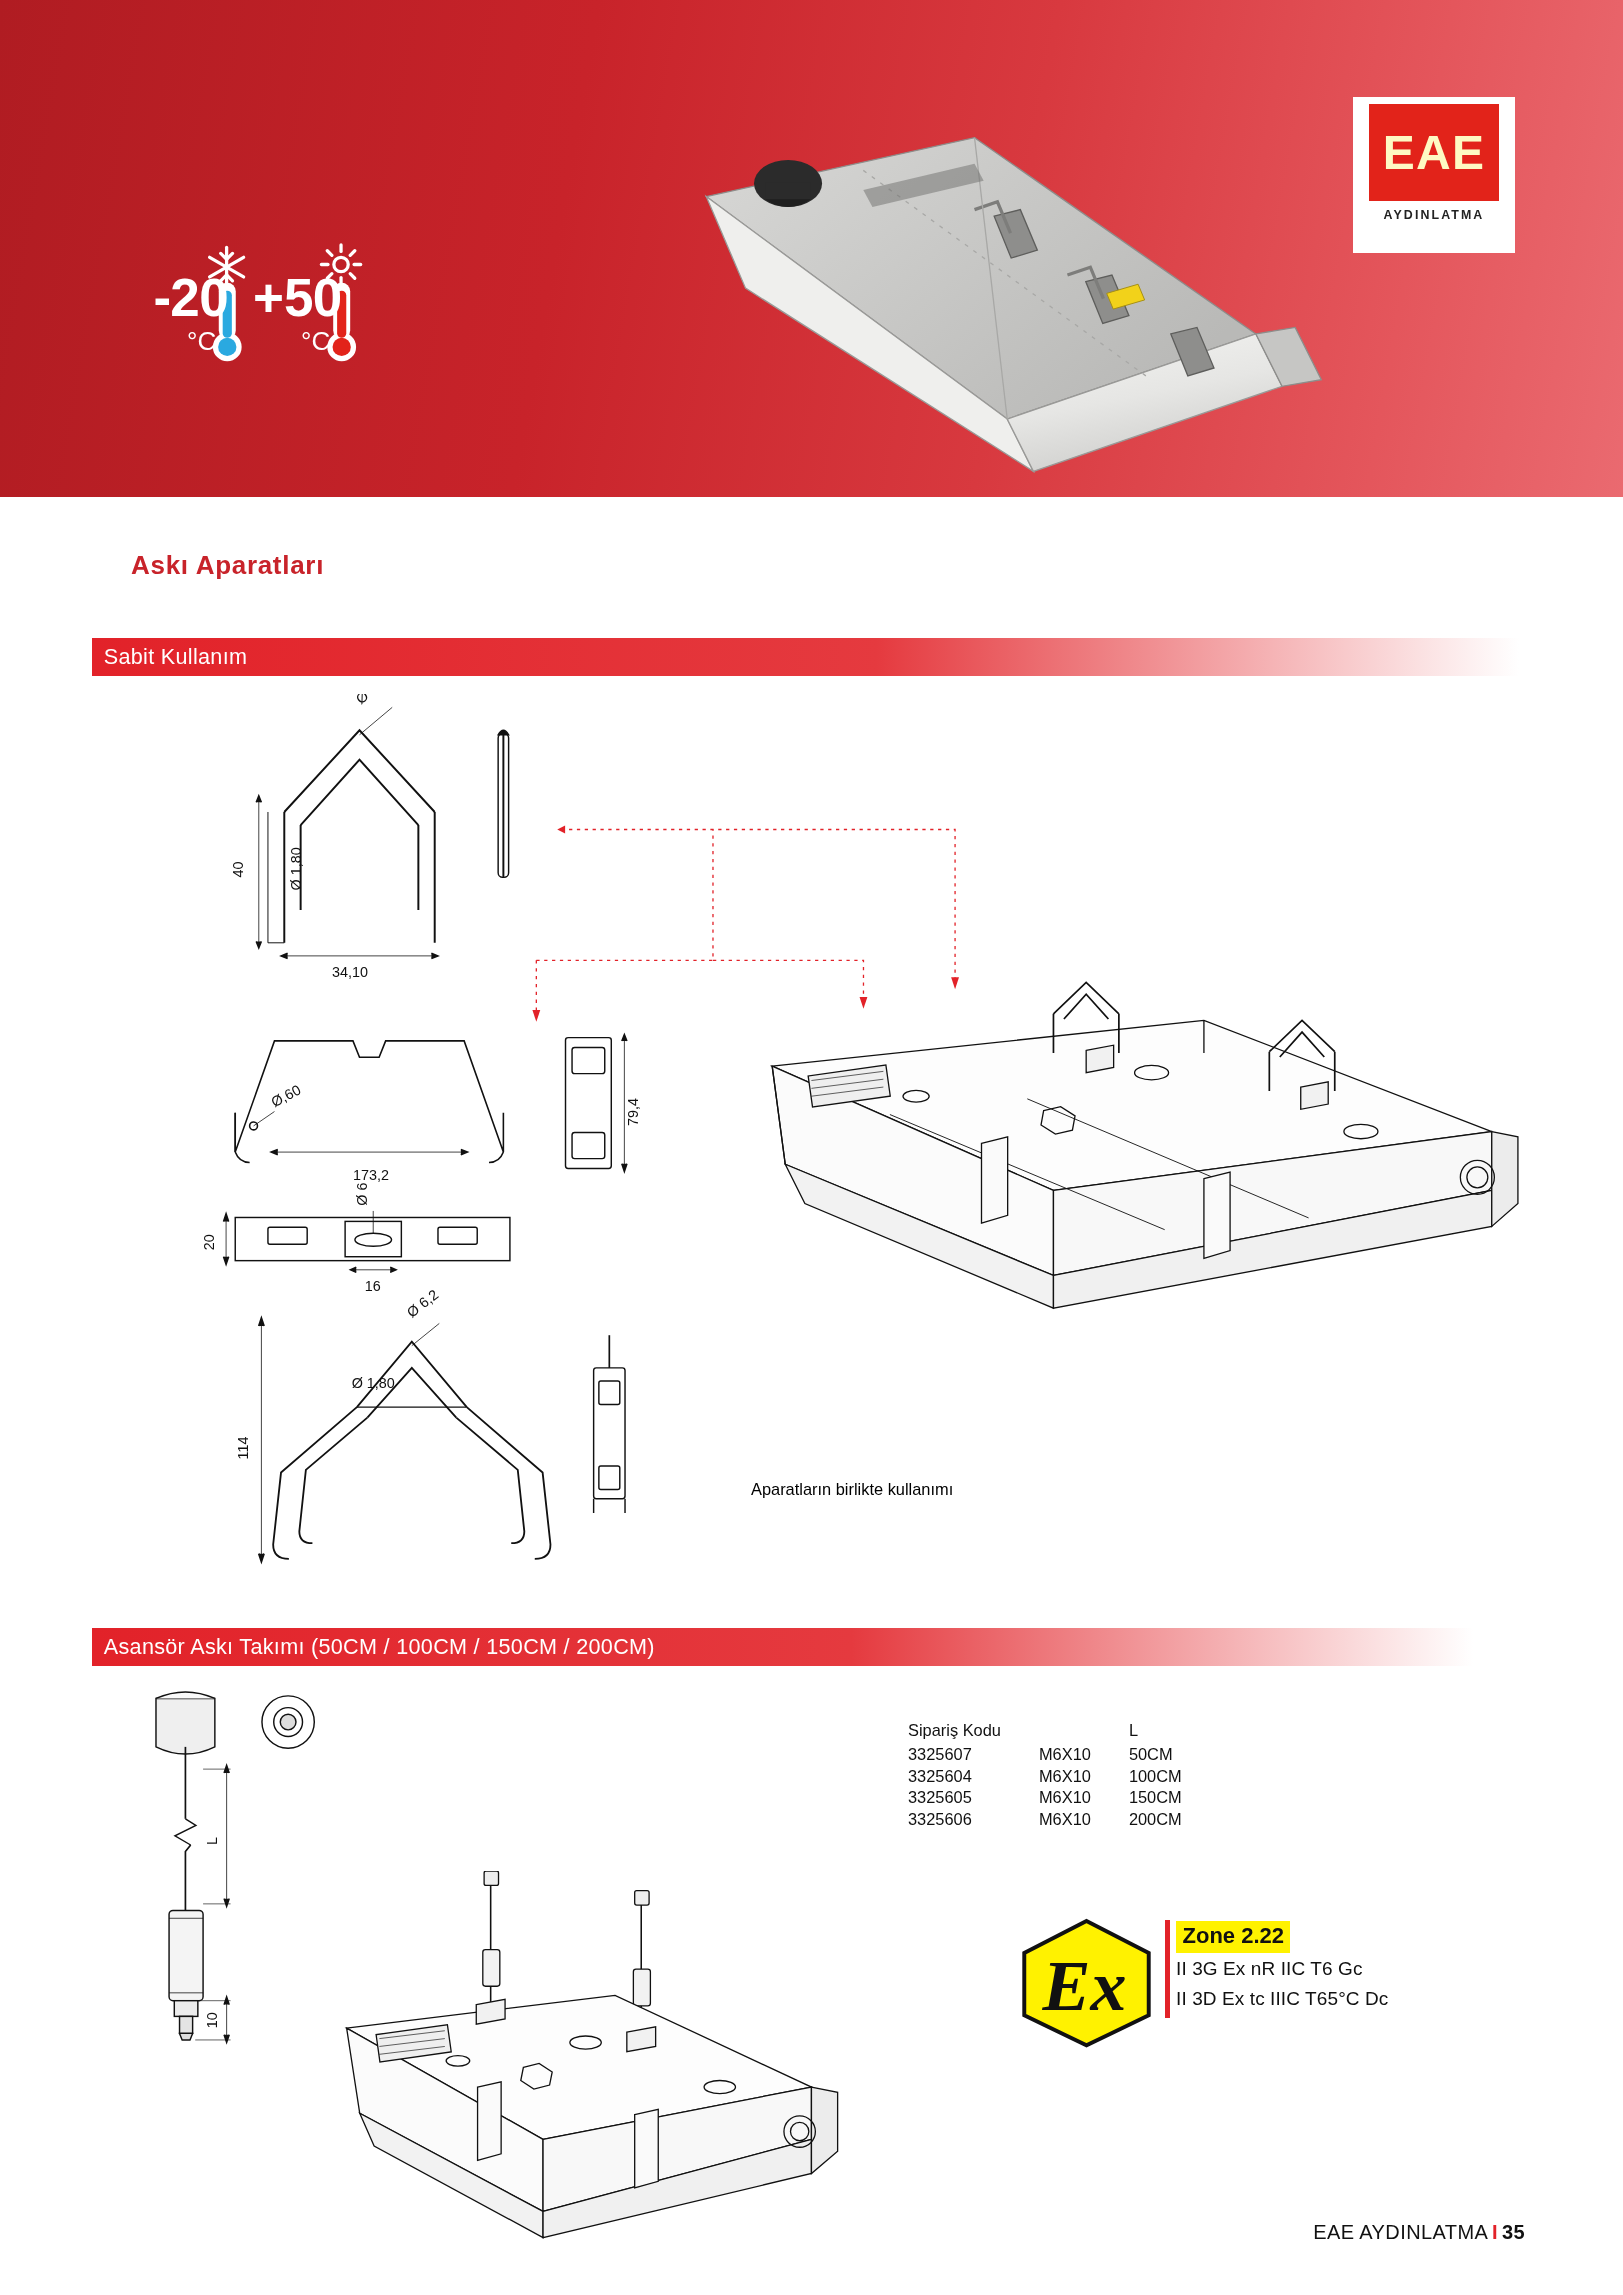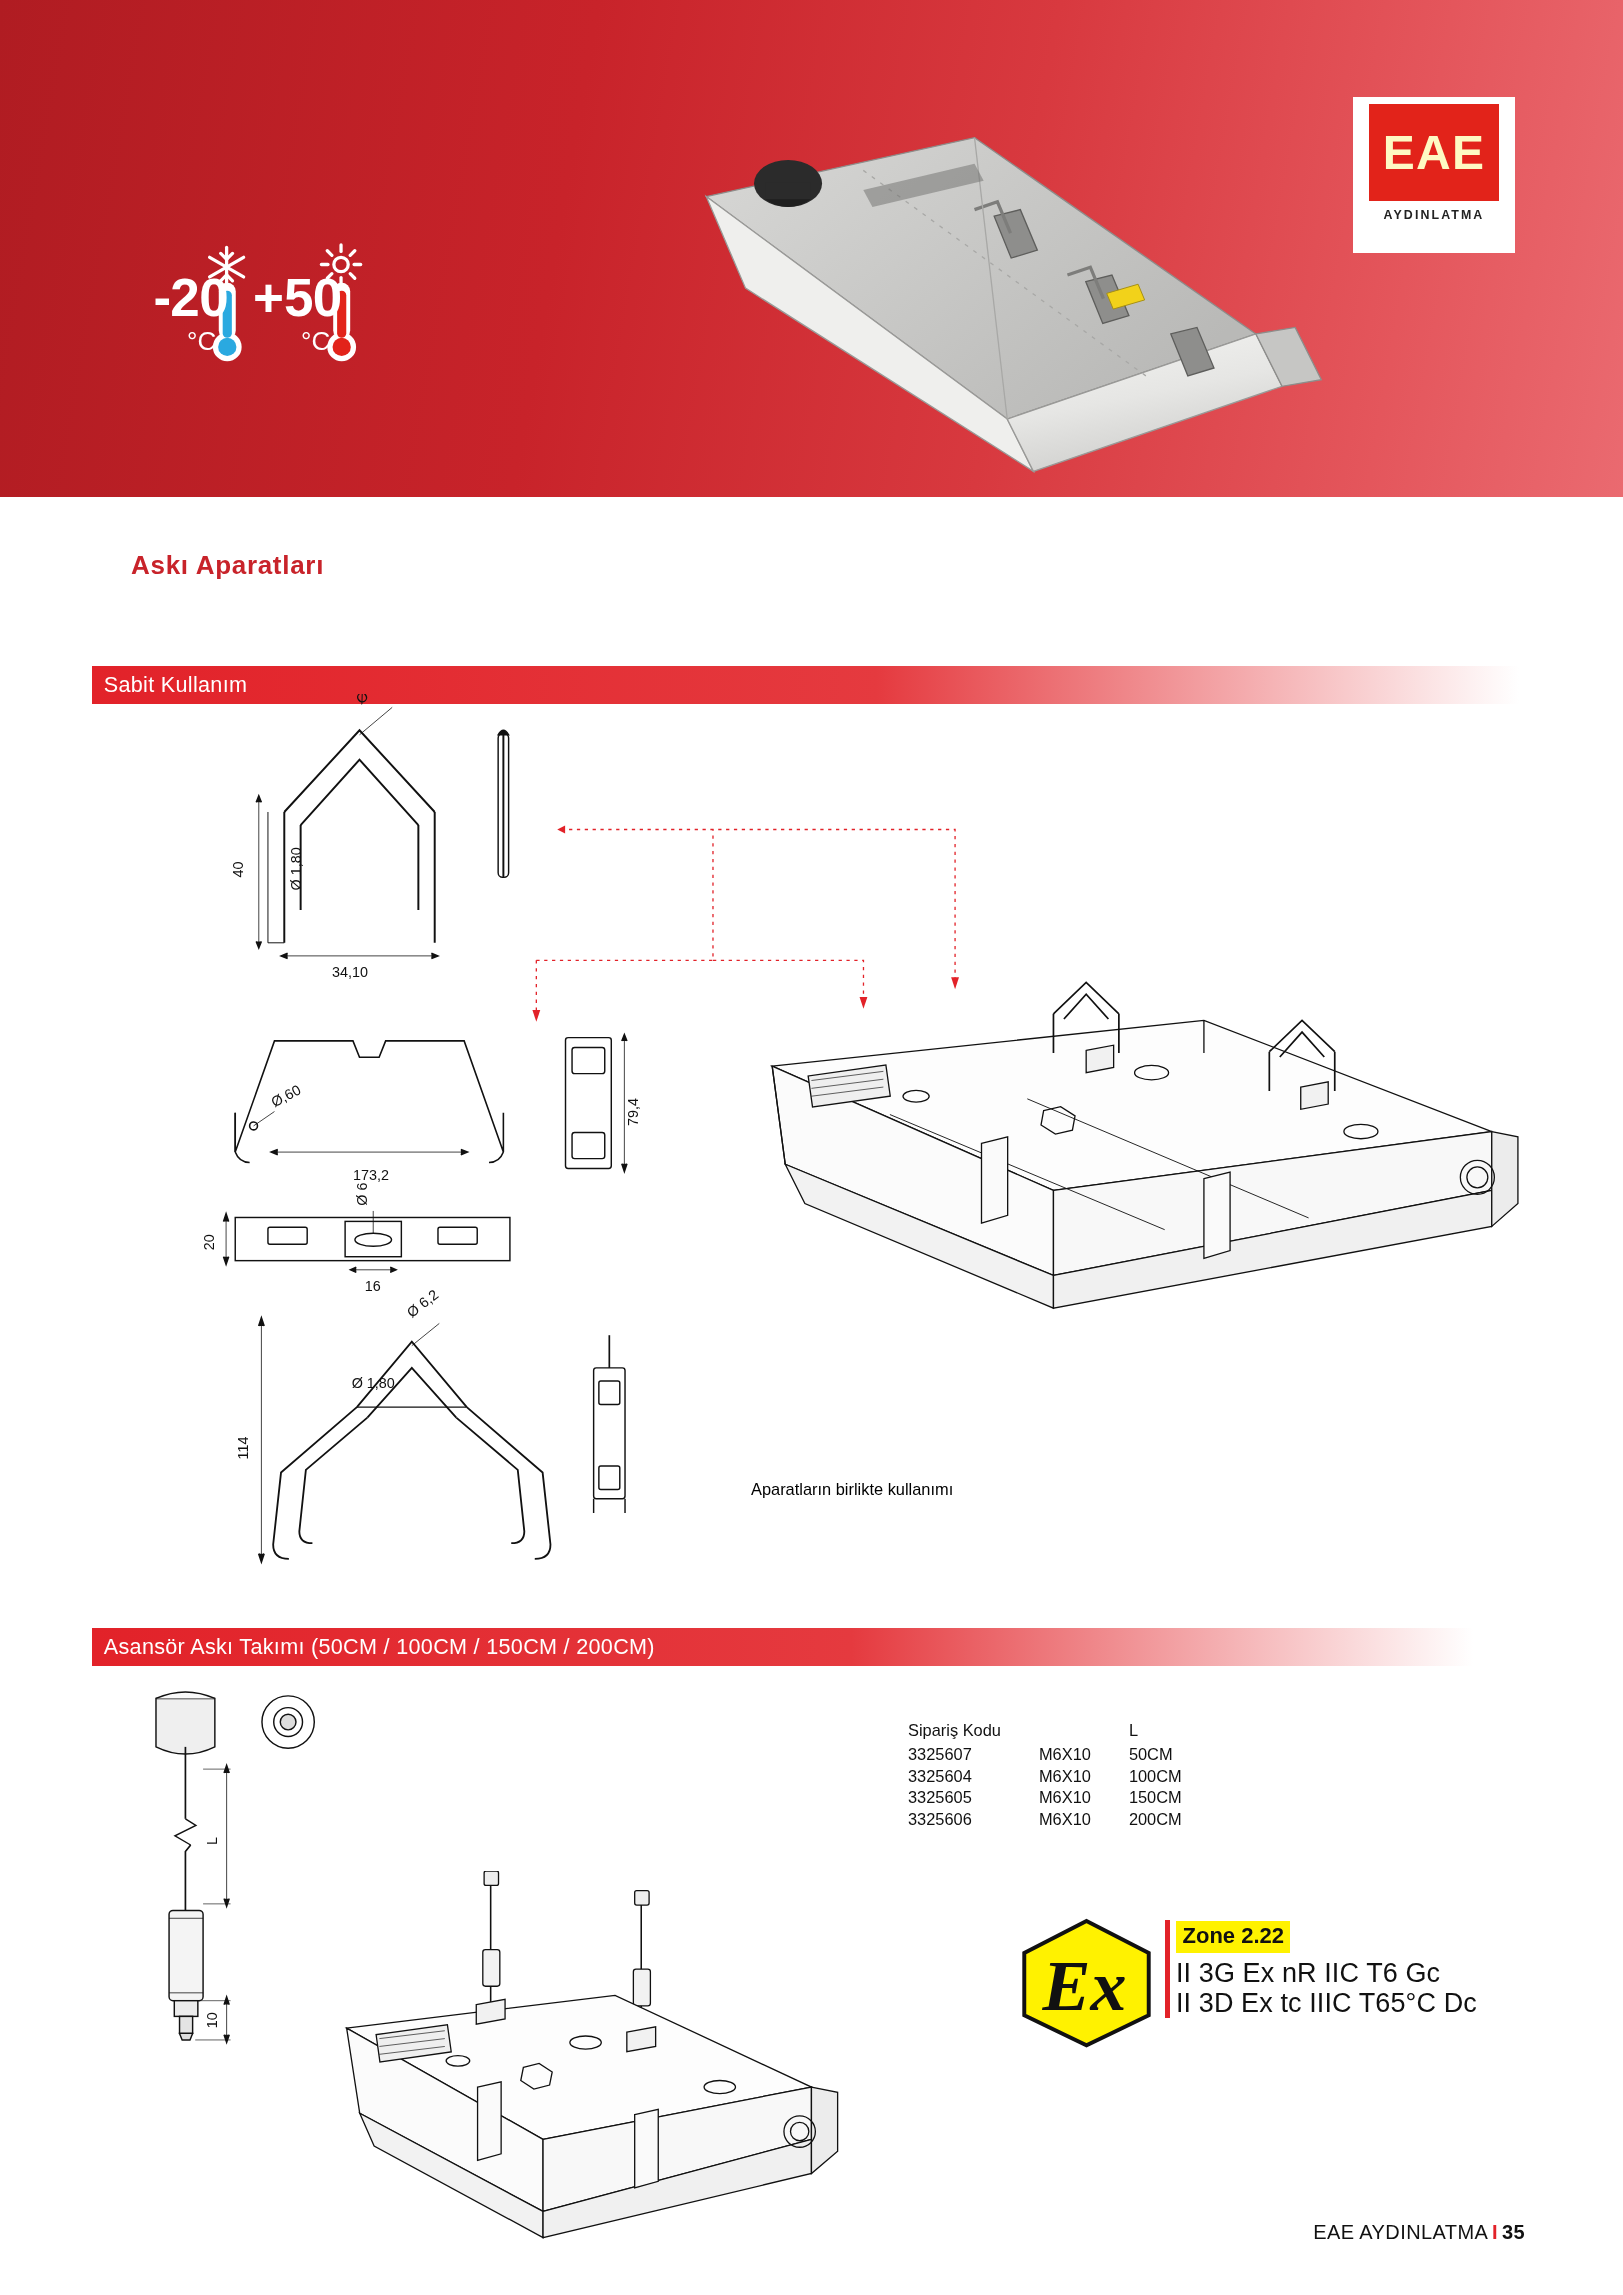--- a/index.html
+++ b/index.html
@@ -111,21 +111,21 @@
     background: linear-gradient(90deg, #e22229 0%, #e53a3f 55%, #ffffff 100%);
     display: flex;
     align-items: center;
   }
   .section-bar .bar-label {
     color: #ffffff;
     font-size: 21.6px;
     padding-left: 11.8px;
     letter-spacing: 0.3px;
   }
-  #bar-fixed { top: 666px; width: 1427px; align-items: center; }
+  #bar-fixed { top: 638px; width: 1427px; align-items: center; }
   #bar-elevator { top: 1628px; width: 1381px; }
   .svg-block { position: absolute; }
 
   
   .order-table {
     position: absolute;
     left: 908px;
     top: 1721px;
     font-size: 16.4px;
     color: #111;
@@ -159,21 +159,21 @@
     top: 3.9px;
     background: #fff200;
     font-size: 22px;
     font-weight: bold;
     padding: 2.6px 6.5px 3.9px 6.5px;
     color: #111;
   }
   .zone-line {
     position: absolute;
     left: 165px;
-    font-size: 27px;
+    font-size: 19px;
     color: #111;
     letter-spacing: 0.1px;
   }
   .zone-redbar {
     position: absolute;
     left: 154px;
     top: 2.6px;
     width: 4.6px;
     height: 98px;
     background: #e22229;

